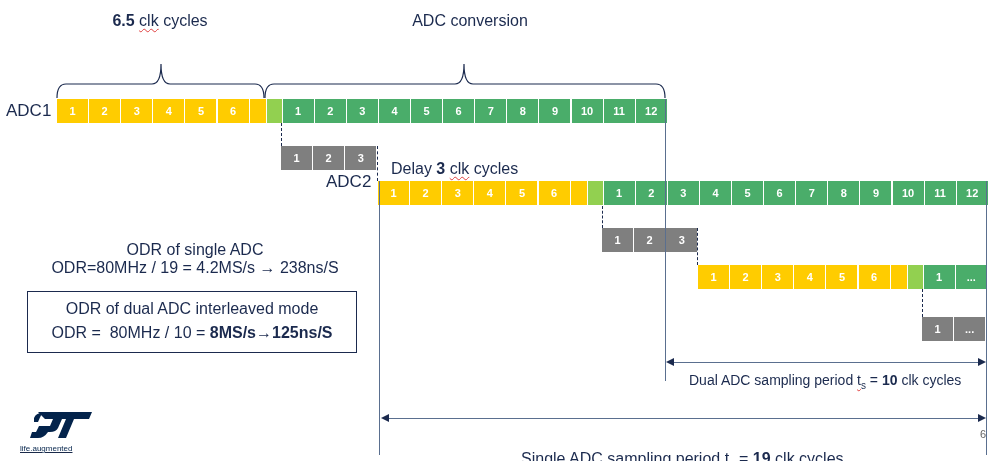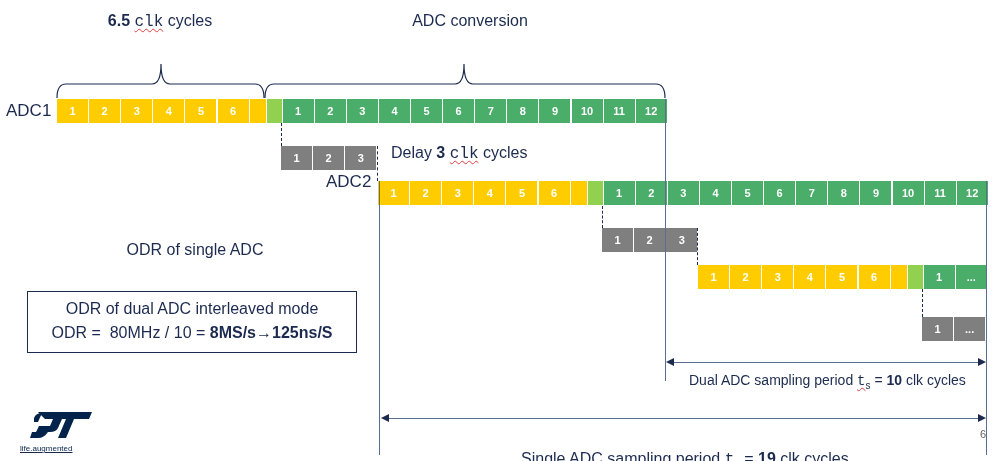--- a/index.html
+++ b/index.html
@@ -14,21 +14,21 @@
   .lg { background:#92d050; }
   .g { background:#4aad6a; }
   .gr { background:#7f7f7f; }
   .vline { position:absolute; width:1px; background:#5a6f8f; }
   .dotted { position:absolute; width:0; border-left:1px dashed #1b2a4e; }
   .hline { position:absolute; height:1px; background:#5a6f8f; }
   .arrow-l, .arrow-r { position:absolute; width:0; height:0; border-top:4px solid transparent; border-bottom:4px solid transparent; }
   .arrow-l { border-right:8px solid #1b2a4e; }
   .arrow-r { border-left:8px solid #1b2a4e; }
   .box { position:absolute; border:1px solid #1b2a4e; box-sizing:border-box; }
-  .sq { color:#c00000; text-decoration:underline wavy #e04040; text-decoration-thickness:1px; text-underline-offset:2px;font-family:Liberation Mono, monospace; }
+  .sq { color:#c00000; text-decoration:underline wavy #e04040; text-decoration-thickness:1px; text-underline-offset:2px; }
   .row-label { font-size:17px; color:#1b2a4e; }
 </style>
 </head>
 <body>
 
 <div class="abs txt center" style="left:60px; top:12px; width:200px;">
   <div>
     <b>6.5</b>
     <span class="sq" style="color:#1b2a4e">clk</span>
     <span>cycles</span>
@@ -101,39 +101,40 @@
     <div class="cell y" style="left: 826.4px; top: 265px; width: 32.1px;">5</div>
     <div class="cell y" style="left: 858.5px; top: 265px; width: 32.1px;">6</div>
     <div class="cell y" style="left: 890.6px; top: 265px; width: 17px;"></div>
     <div class="cell lg" style="left: 907.6px; top: 265px; width: 16px;"></div>
     <div class="cell g" style="left: 923.6px; top: 265px; width: 32.1px;">1</div>
     <div class="cell g" style="left: 955.7px; top: 265px; width: 32.1px;">...</div>
     <div class="cell gr" style="left: 922px; top: 317px; width: 32.1px;">1</div>
     <div class="cell gr" style="left: 954.1px; top: 317px; width: 32.1px;">...</div>
   </div>
 
-<div class="abs txt" style="left:391px; top:144px;">
+<div class="abs txt" style="left:391px; top:160px;">
   <span>Delay</span>
   <b>3</b>
   <span class="sq" style="color:#1b2a4e">clk</span>
   <span>cycles</span>
 </div>
 
 <div class="dotted" style="left:281px; top:123px; height:23px;"></div>
 <div class="dotted" style="left:377px; top:146px; height:35px;"></div>
 <div class="dotted" style="left:602px; top:206px; height:22px;"></div>
 <div class="dotted" style="left:697px; top:228px; height:37px;"></div>
 <div class="dotted" style="left:922px; top:289px; height:28px;"></div>
 
 <div class="vline" style="left:379px; top:181px; height:274px;"></div>
 <div class="vline" style="left:665px; top:99px; height:282px;"></div>
 <div class="vline" style="left:986px; top:181px; height:274px;"></div>
 
 <div class="abs txt center" style="left:20px; top:241px; width:350px;">
   <div>ODR of single ADC</div>
+  <div>ODR=80MHz / 19 = 4.2MS/s → 238ns/S</div>
 </div>
 <div class="box" style="left:27px; top:291px; width:330px; height:62px;"></div>
 <div class="abs txt center" style="left:27px; top:297px; width:330px; line-height:24px;">
   <div>ODR of dual ADC interleaved mode</div>
   <div>
     <span style="white-space:pre">ODR =  80MHz / 10 = </span><b>8MS/s→125ns/S</b>
   </div>
 </div>
 
 <div class="hline" style="left:668px; top:362px; width:316px;"></div>

